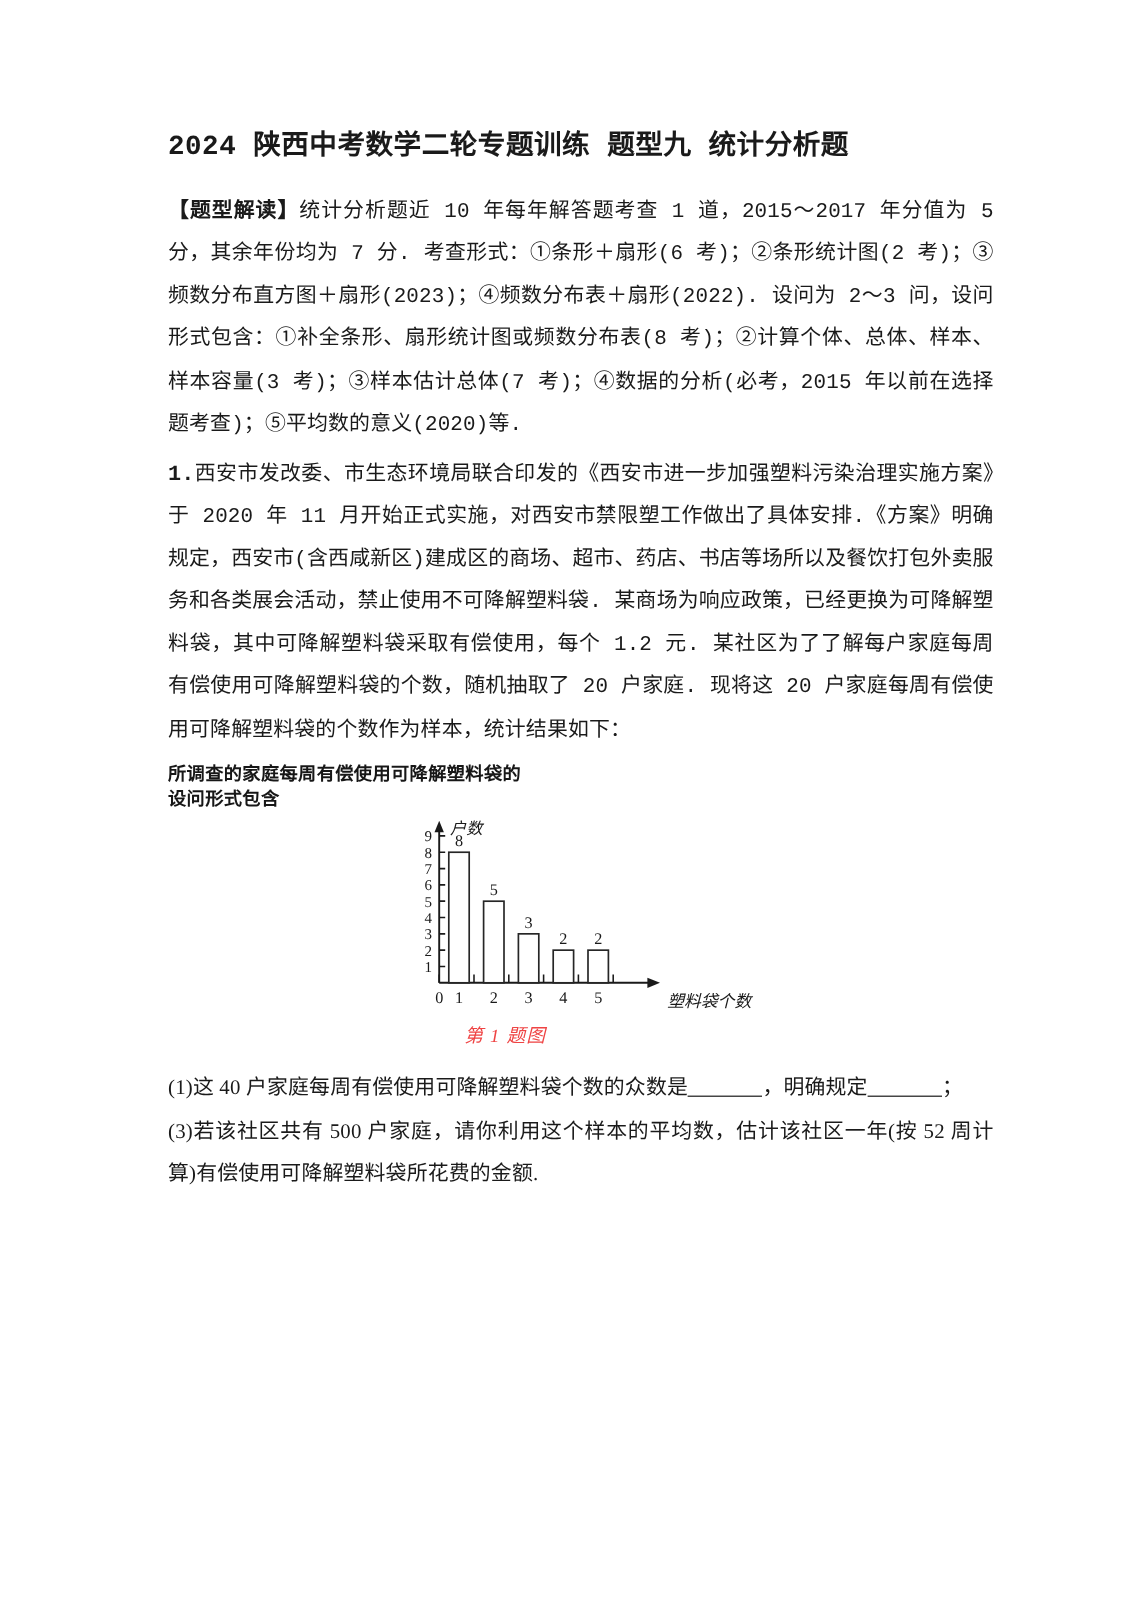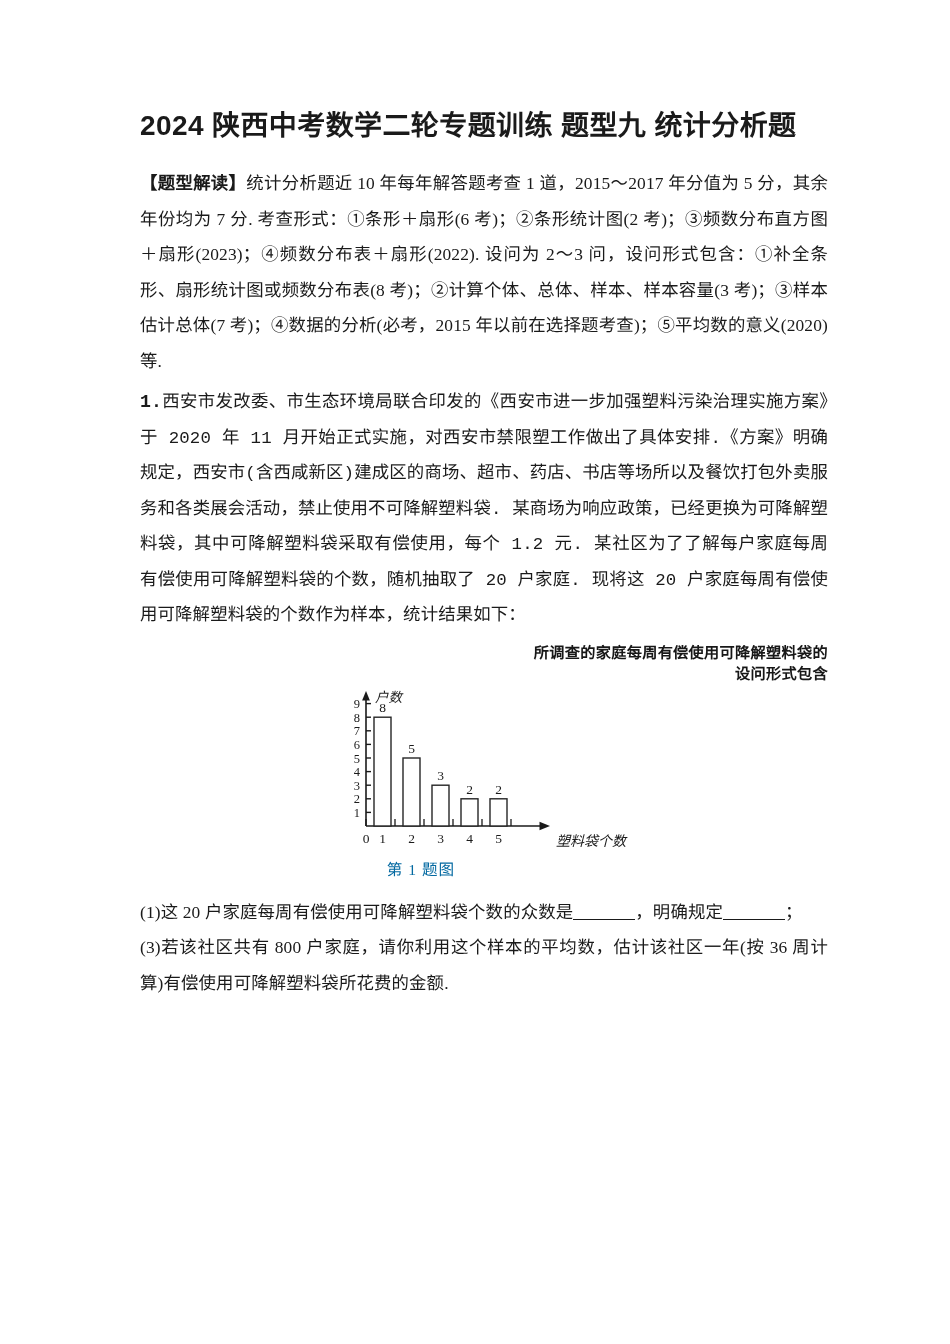--- a/index.html
+++ b/index.html
@@ -26,40 +26,40 @@
   }
   .content {
     position: absolute;
     left: 140px;
     top: 108px;
     width: 688px;
   }
 
   
   .doc-title {
-    font-family: Liberation Sans, sans-serif;
-    font-weight: bold;
-    font-size: 28px;
+    font-family: Liberation Mono, monospace;
+    font-weight: bold;
+    font-size: 23px;
     letter-spacing: 0.4px;
     line-height: 1.3;
     margin: 0 0 22px 0;
     white-space: nowrap;
   }
 
   
   .para {
     font-size: 17.4px;
     line-height: 35.5px;
     text-align: justify;
     text-justify: inter-ideograph;
     margin: 0;
     letter-spacing: 0.15px;
   }
   .para.interpret {
-    font-family: Liberation Serif, serif;
+    font-family: Liberation Mono, monospace;
     margin-bottom: 0px;
   }
   .lead-tag {
     font-weight: bold;
   }
   .q-num {
     font-weight: bold;
     font-size: 18.2px;
   }
   .para.prob1 {
@@ -67,21 +67,21 @@
     font-family: Liberation Mono, monospace;
   }
 
   
   .chart-block {
     width: 688px;
     margin-top: 8px;
     position: relative;
   }
   .chart-title {
-    text-align: right;
+    text-align: left;
     font-family: "Liberation Sans", "DejaVu Sans", sans-serif;
     font-weight: bold;
     font-size: 15.2px;
     line-height: 21px;
     letter-spacing: 0.3px;
     color: #171717;
   }
   .chart-title .line2 { display: block; }
 
   .chart-area {
@@ -91,21 +91,22 @@
     margin: 4px auto 0 auto;
   }
   .chart-area svg { display: block; }
 
   .chart-caption {
     text-align: center;
     font-size: 15.6px;
     margin-top: 1px;
     margin-left: -126px;
     letter-spacing: 1px;
-    color: #0369a1;
+    color: #ef4444;
+    font-style: italic;
   }
 
   
   .questions {
     margin-top: 16px;
   }
   .q-line {
     font-size: 17.4px;
     line-height: 35.5px;
     text-align: justify;
@@ -223,21 +224,21 @@
           <text id="y-axis-title" x="56" y="14" font-family="Liberation Serif, DejaVu Serif, serif" font-size="13.5" font-style="italic" fill="#1a1a1a">户数</text>
           <text id="x-axis-title" x="237" y="158" font-family="Liberation Serif, DejaVu Serif, serif" font-size="14" font-style="italic" fill="#1a1a1a">塑料袋个数</text>
         </svg>
       </div>
 
       <div class="chart-caption">第 1 题图</div>
     </div>
 
     <div class="questions">
       <p class="q-line">
-        <span>(1)</span><span>这 20 户家庭每周有偿使用可降解塑料袋个数的众数是</span><span class="blank-fill"></span><span>，明确规定</span><span class="blank-fill"></span><span>；</span>
+        <span>(1)</span><span>这 40 户家庭每周有偿使用可降解塑料袋个数的众数是</span><span class="blank-fill"></span><span>，明确规定</span><span class="blank-fill"></span><span>；</span>
       </p>
       <p class="q-line">
-        <span>(3)</span><span>若该社区共有 800 户家庭，请你利用这个样本的平均数，估计该社区一年(按 36 周计算)有偿使用可降解塑料袋所花费的金额.</span>
+        <span>(3)</span><span>若该社区共有 500 户家庭，请你利用这个样本的平均数，估计该社区一年(按 52 周计算)有偿使用可降解塑料袋所花费的金额.</span>
       </p>
     </div>
 
   </div>
 </div>
 
 </body></html>

